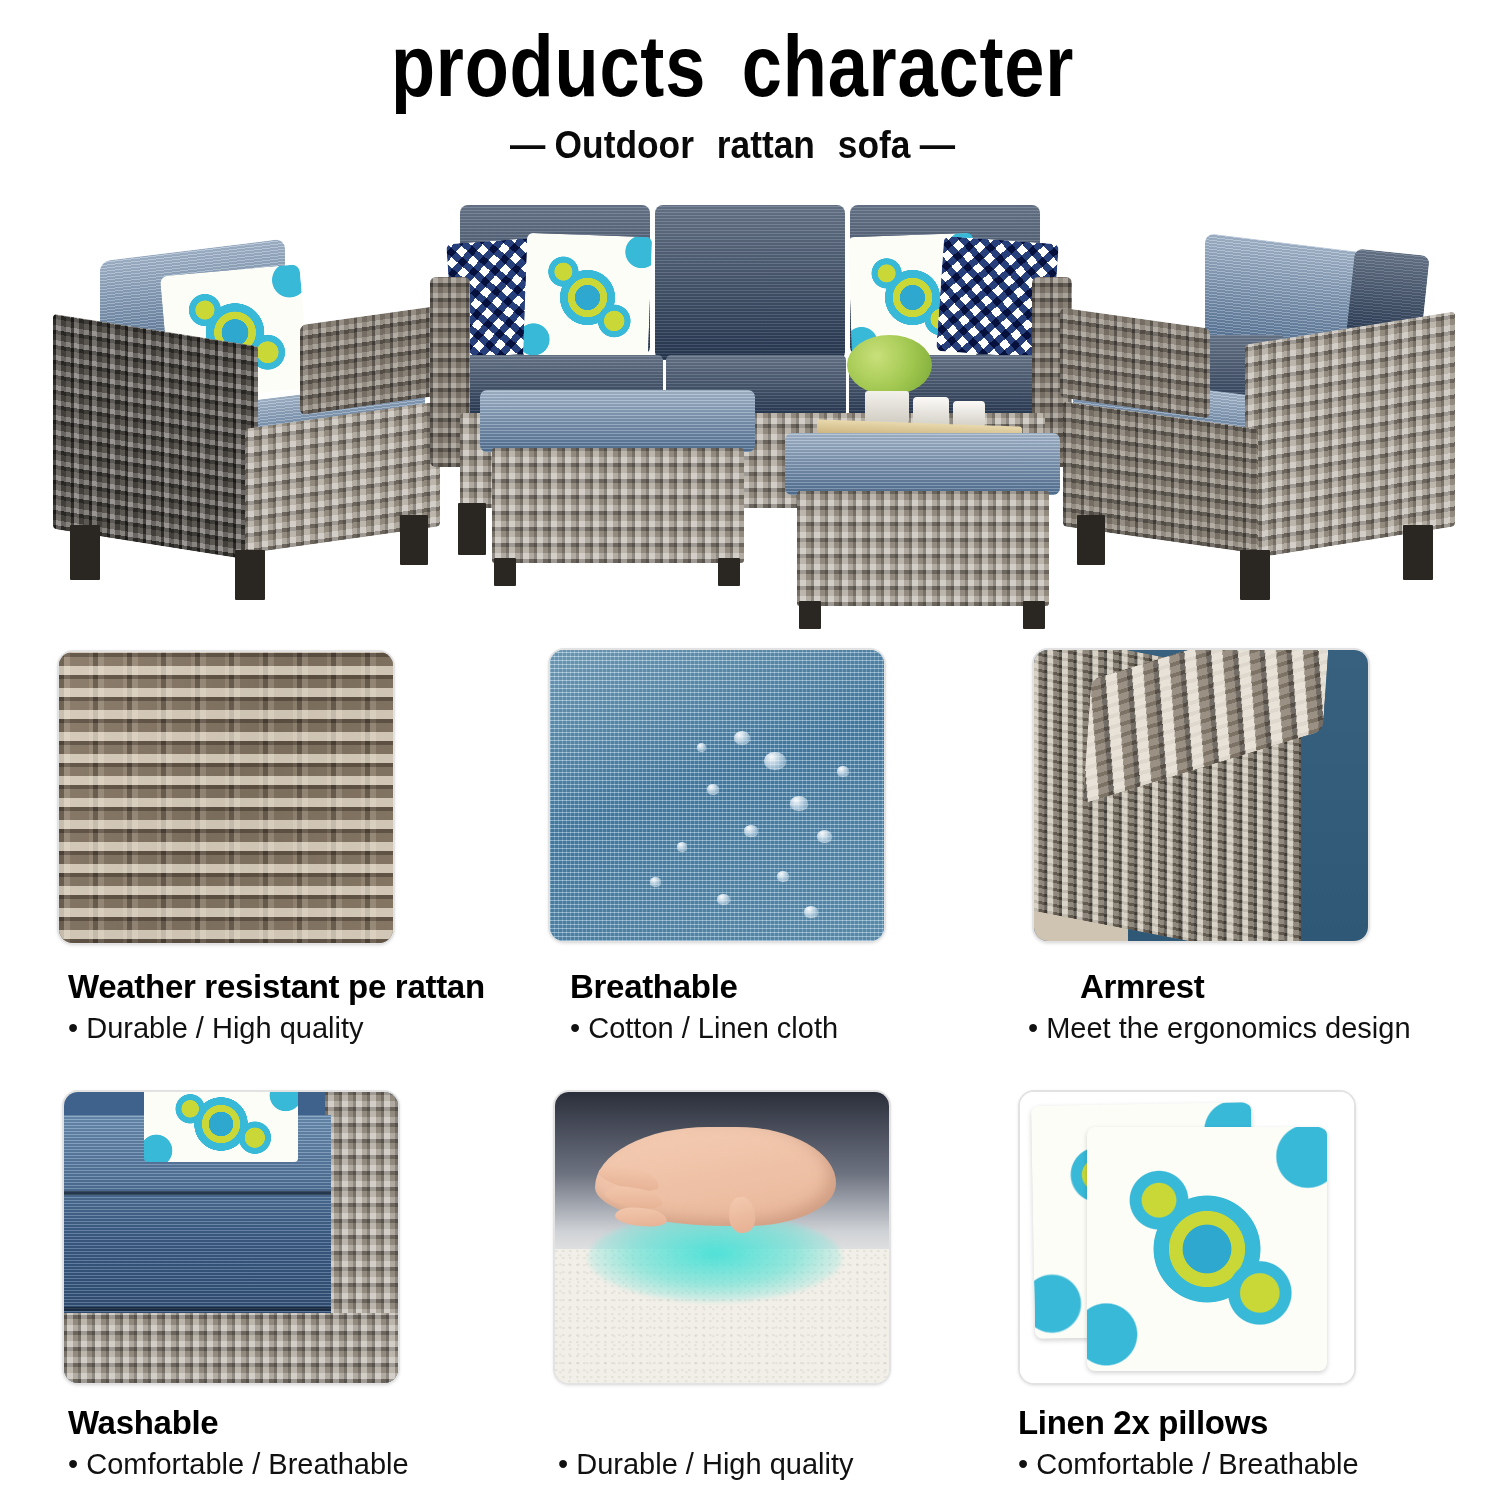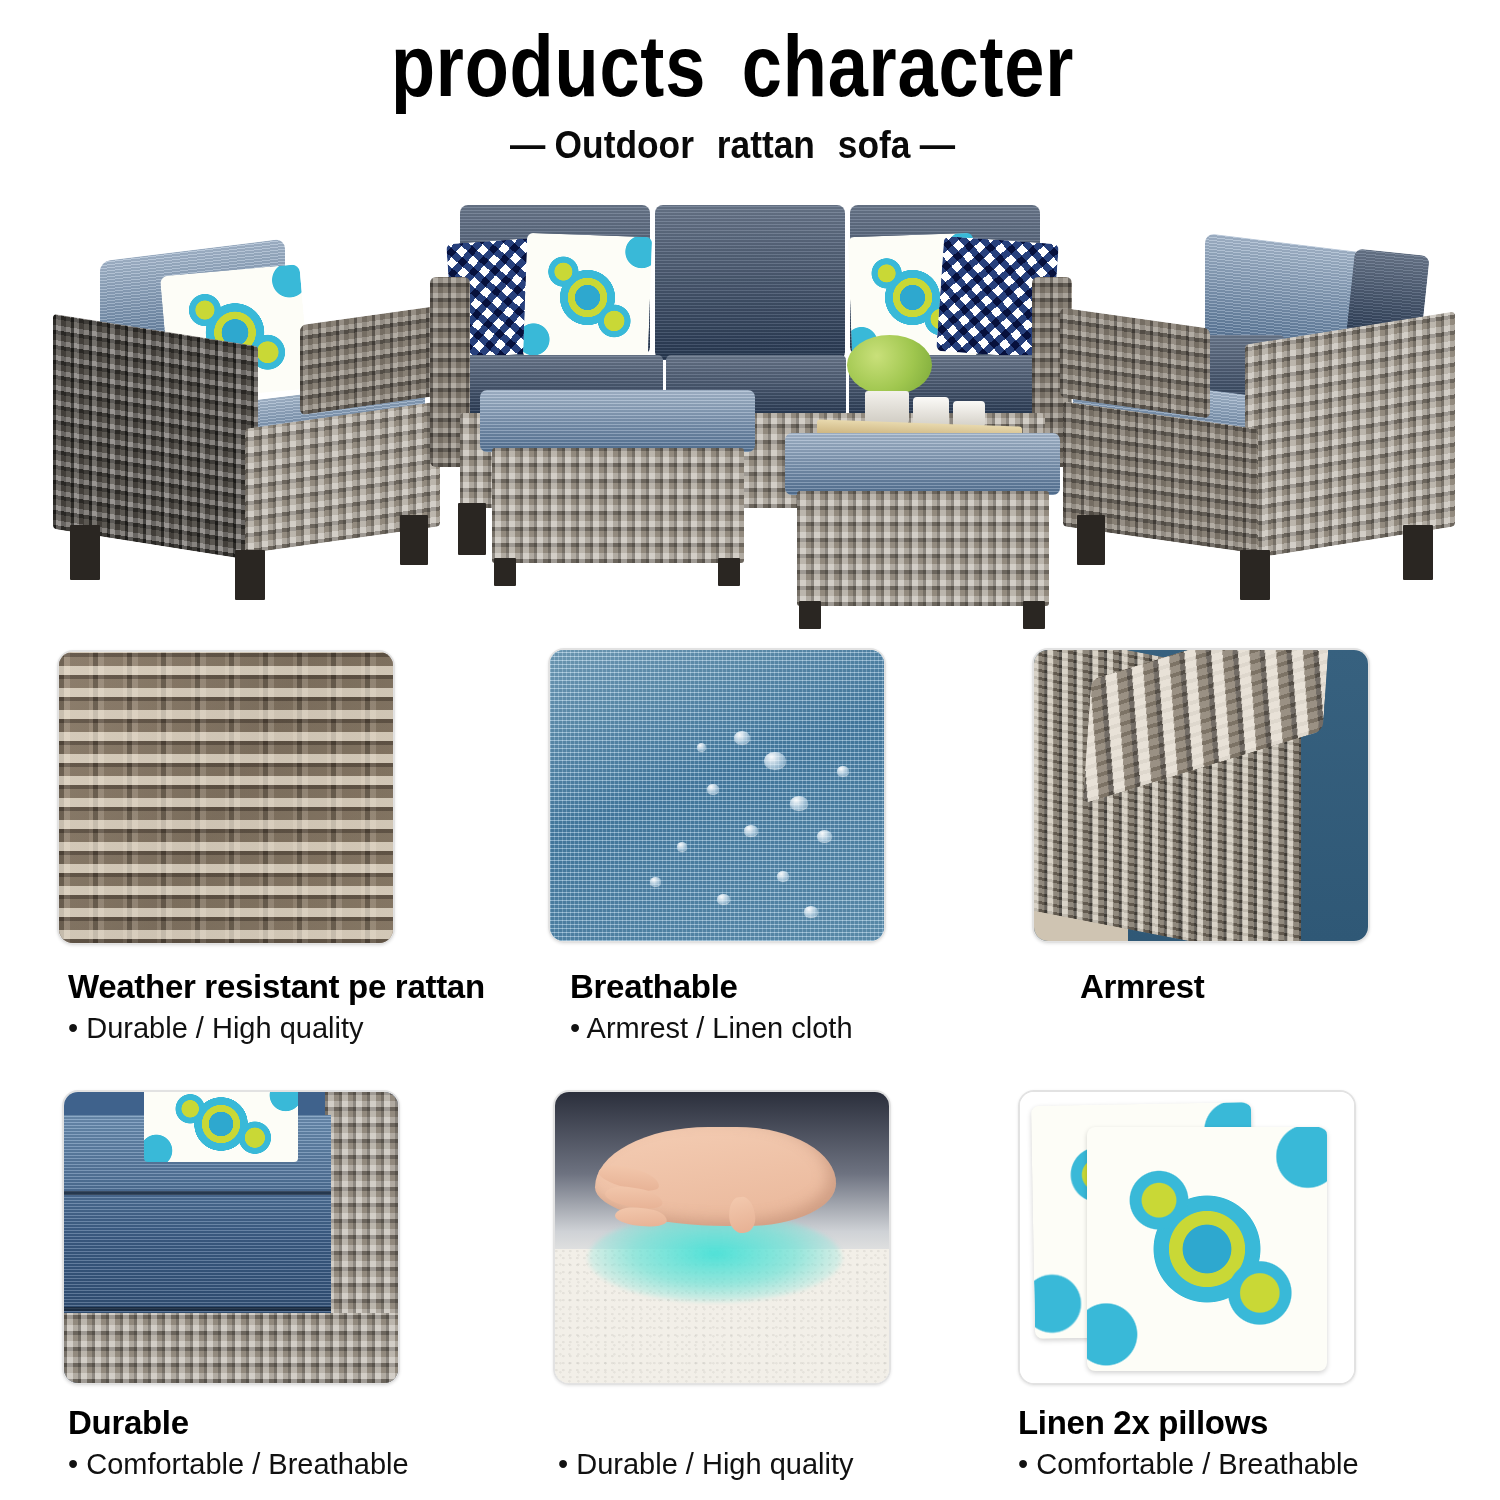--- a/index.html
+++ b/index.html
@@ -282,42 +282,43 @@
       <div class="drop" style="left:80%;top:62%;width:15px;height:12px;"></div>
       <div class="drop" style="left:30%;top:78%;width:11px;height:9px;"></div>
       <div class="drop" style="left:50%;top:84%;width:13px;height:10px;"></div>
       <div class="drop" style="left:68%;top:76%;width:12px;height:10px;"></div>
       <div class="drop" style="left:86%;top:40%;width:12px;height:10px;"></div>
       <div class="drop" style="left:44%;top:32%;width:9px;height:8px;"></div>
       <div class="drop" style="left:76%;top:88%;width:14px;height:11px;"></div>
     </div>
   </div>
   <div class="feat-title" style="left:570px;top:968px;">Breathable</div>
-  <div class="feat-sub" style="left:570px;top:1012px;">• Armrest  / Linen cloth</div>
+  <div class="feat-sub" style="left:570px;top:1012px;">• Cotton  / Linen cloth</div>
 
   <div class="tile" style="left:1032px;top:648px;width:338px;height:295px;">
     <div class="tex-armrest">
       <div class="arm-floor"></div>
       <div class="arm-body"></div>
       <div class="arm-top"></div>
     </div>
   </div>
   <div class="feat-title" style="left:1080px;top:968px;">Armrest</div>
+  <div class="feat-sub" style="left:1028px;top:1012px;">• Meet the ergonomics design</div>
 
   <div class="tile" style="left:62px;top:1090px;width:338px;height:295px;">
     <div class="tex-washable">
       <div class="wash-rattan-r wicker-light"></div>
       <div class="wash-cushion"></div>
       <div class="wash-seam" style="top:34%;"></div>
       <div class="wash-seam" style="top:74%;"></div>
       <div class="wash-pillow suzani"></div>
       <div class="wash-rattan-b wicker-light"></div>
     </div>
   </div>
-  <div class="feat-title" style="left:68px;top:1404px;">Durable</div>
+  <div class="feat-title" style="left:68px;top:1404px;">Washable</div>
   <div class="feat-sub" style="left:68px;top:1448px;">• Comfortable / Breathable</div>
 
   <div class="tile" style="left:553px;top:1090px;width:338px;height:295px;">
     <div class="tex-sponge">
       <div class="foam"></div>
       <div class="gel"></div>
       <div class="hand"></div>
       <div class="finger" style="left:13%;top:26%;width:62px;height:20px;transform:rotate(14deg);"></div>
       <div class="finger" style="left:15%;top:33%;width:58px;height:19px;transform:rotate(10deg);"></div>
       <div class="finger" style="left:18%;top:40%;width:52px;height:18px;transform:rotate(6deg);"></div>

